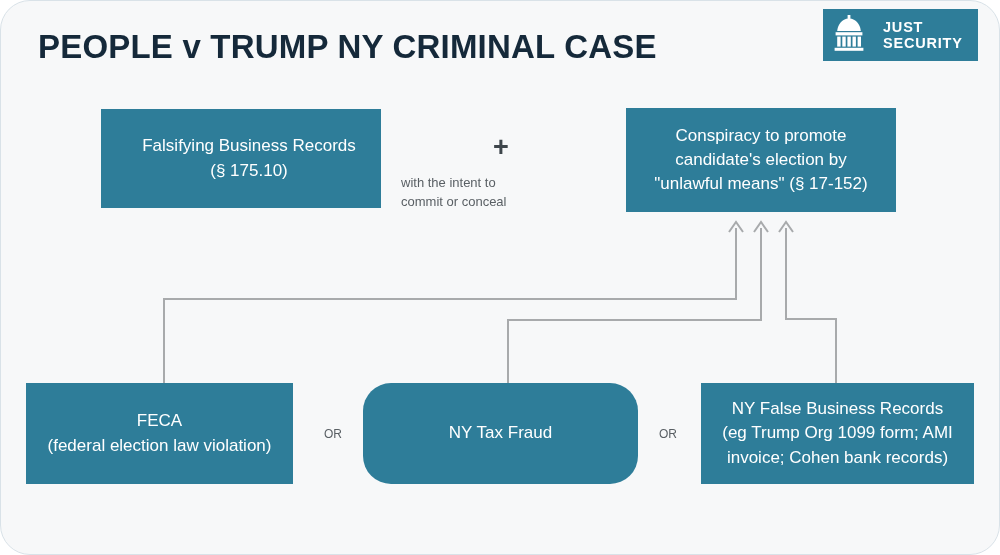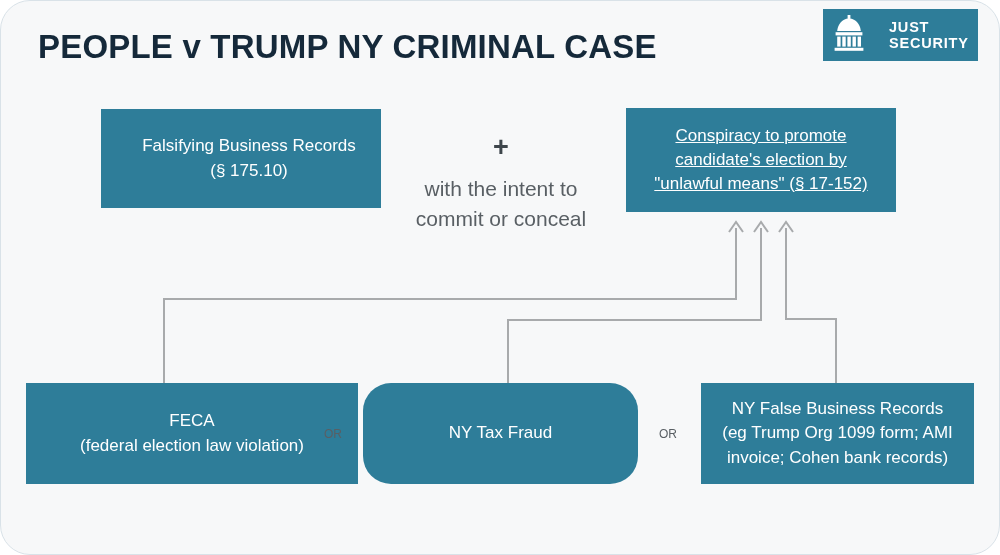--- a/index.html
+++ b/index.html
@@ -35,21 +35,21 @@
   }
   .logo {
     position: absolute;
     left: 822px;
     top: 8px;
     width: 155px;
     height: 52px;
     background: #2e7d99;
     display: flex;
     align-items: center;
-    gap: 23px;
+    gap: 17px;
     padding-left: 9px;
     box-sizing: border-box;
   }
   .logo-icon { flex: 0 0 auto; }
   .logo-text {
     color: #ffffff;
     font-weight: bold;
     font-size: 14.5px;
     line-height: 1.12;
     letter-spacing: 0.8px;
@@ -63,41 +63,41 @@
     justify-content: center;
     text-align: center;
     font-size: 17px;
     font-weight: 500;
     line-height: 1.42;
     white-space: pre-line;
     box-sizing: border-box;
     padding: 4px 8px;
   }
   .box-falsifying   { left: 100px; top: 108px; width: 280px; height: 99px; padding-left: 24px; }
-  .box-conspiracy   { left: 625px; top: 107px; width: 270px; height: 104px; text-decoration: underline; }
-  .box-feca         { left: 25px;  top: 382px; width: 332px; height: 101px; }
+  .box-conspiracy   { left: 625px; top: 107px; width: 270px; height: 104px; }
+  .box-feca         { left: 25px;  top: 382px; width: 267px; height: 101px; }
   .box-tax-fraud    { left: 362px; top: 382px; width: 275px; height: 101px; border-radius: 28px; }
   .box-false-records{ left: 700px; top: 382px; width: 273px; height: 101px; }
   .plus-sign {
     position: absolute;
     left: 450px;
     top: 131px;
     width: 100px;
     text-align: center;
     font-size: 27px;
     font-weight: bold;
     color: #3e464c;
   }
   .intent-note {
     position: absolute;
     left: 400px;
     top: 173px;
     width: 200px;
-    text-align: center;
-    font-size: 21px;
+    text-align: left;
+    font-size: 13px;
     color: #595f64;
     line-height: 1.45;
     white-space: pre-line;
   }
   .or-label {
     position: absolute;
     top: 382px;
     height: 101px;
     width: 52px;
     display: flex;

